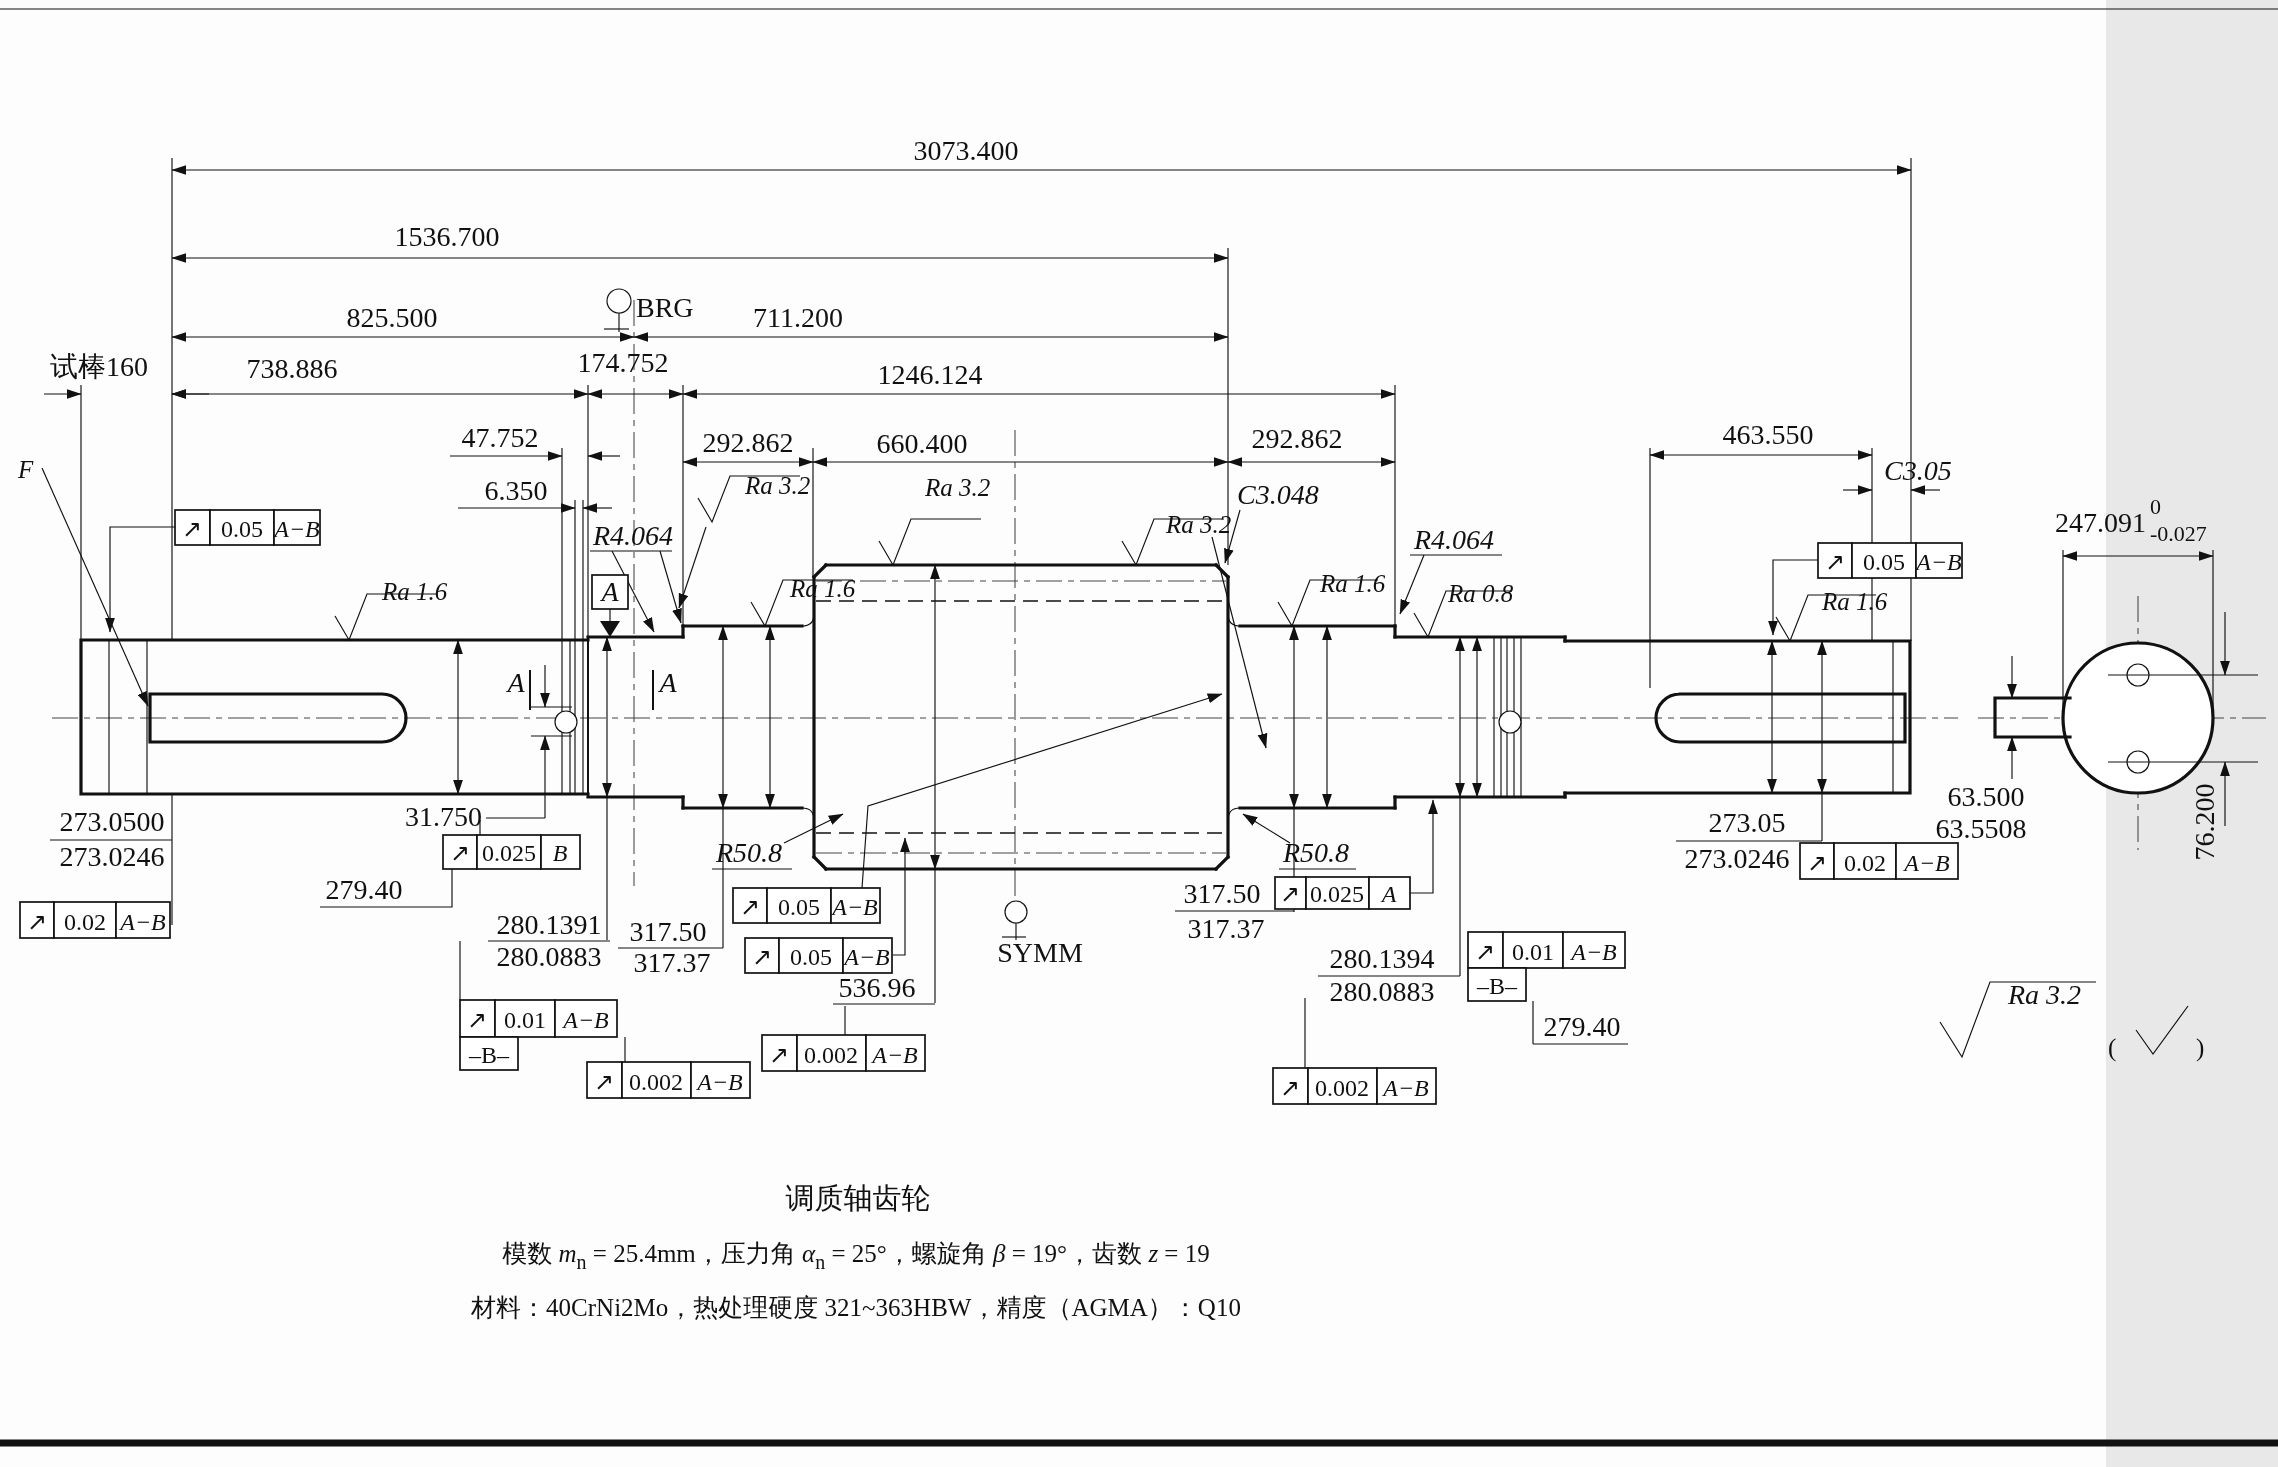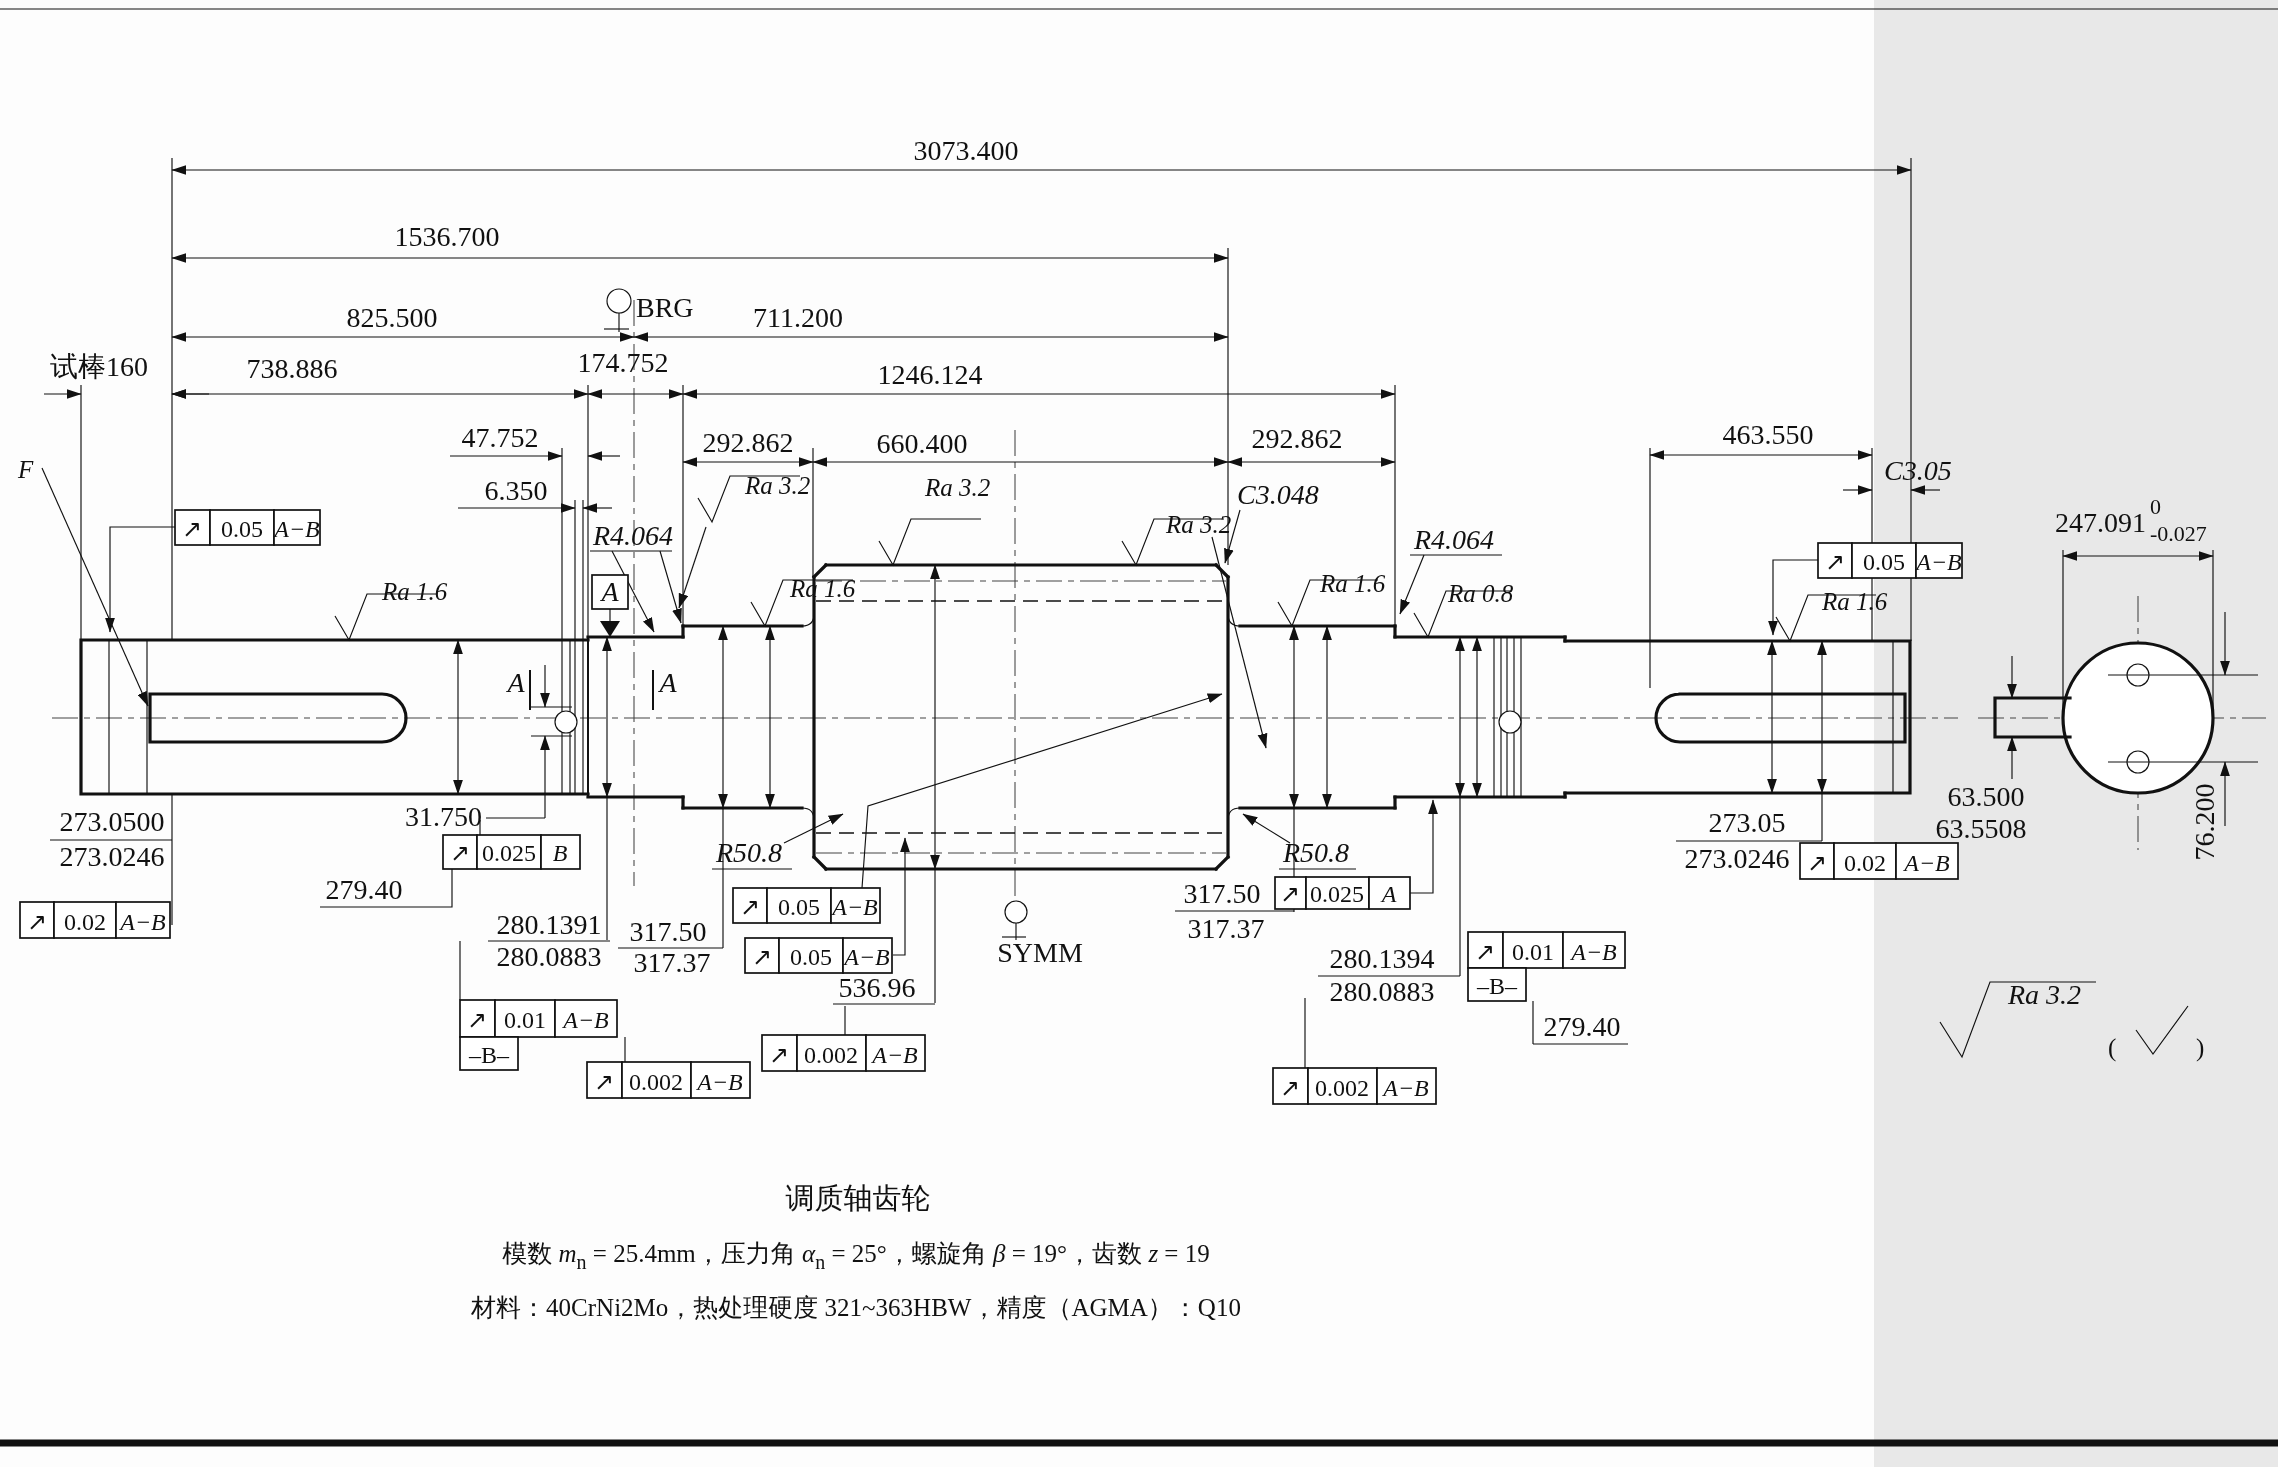--- a/index.html
+++ b/index.html
@@ -1,16 +1,16 @@
 <!DOCTYPE html>
 <html><head>
 <meta charset="utf-8">
 <style>
   html,body{margin:0;padding:0;background:#e8e8e8;}
-  #stage{position:relative;width:1874px;height:1467px;background:#fdfdfd;font-family:"Liberation Serif",serif;}
+  #stage{position:relative;width:2106px;height:1467px;background:#fdfdfd;font-family:"Liberation Serif",serif;}
   svg{position:absolute;left:0;top:0;}
   .thick{stroke:#111;stroke-width:3.2;fill:none;stroke-linecap:square;}
   .med{stroke:#111;stroke-width:2;fill:none;}
   .thin{stroke:#111;stroke-width:1.15;fill:none;}
   .cl{stroke:#444;stroke-width:1.05;fill:none;stroke-dasharray:26 6 6 6;}
   .dash{stroke:#111;stroke-width:1.4;fill:none;stroke-dasharray:15 8;}
   .t{font-family:"Liberation Serif",serif;font-size:25px;fill:#111;}
   .tm{text-anchor:middle;}
   .te{text-anchor:end;}
   .it{font-style:italic;}

